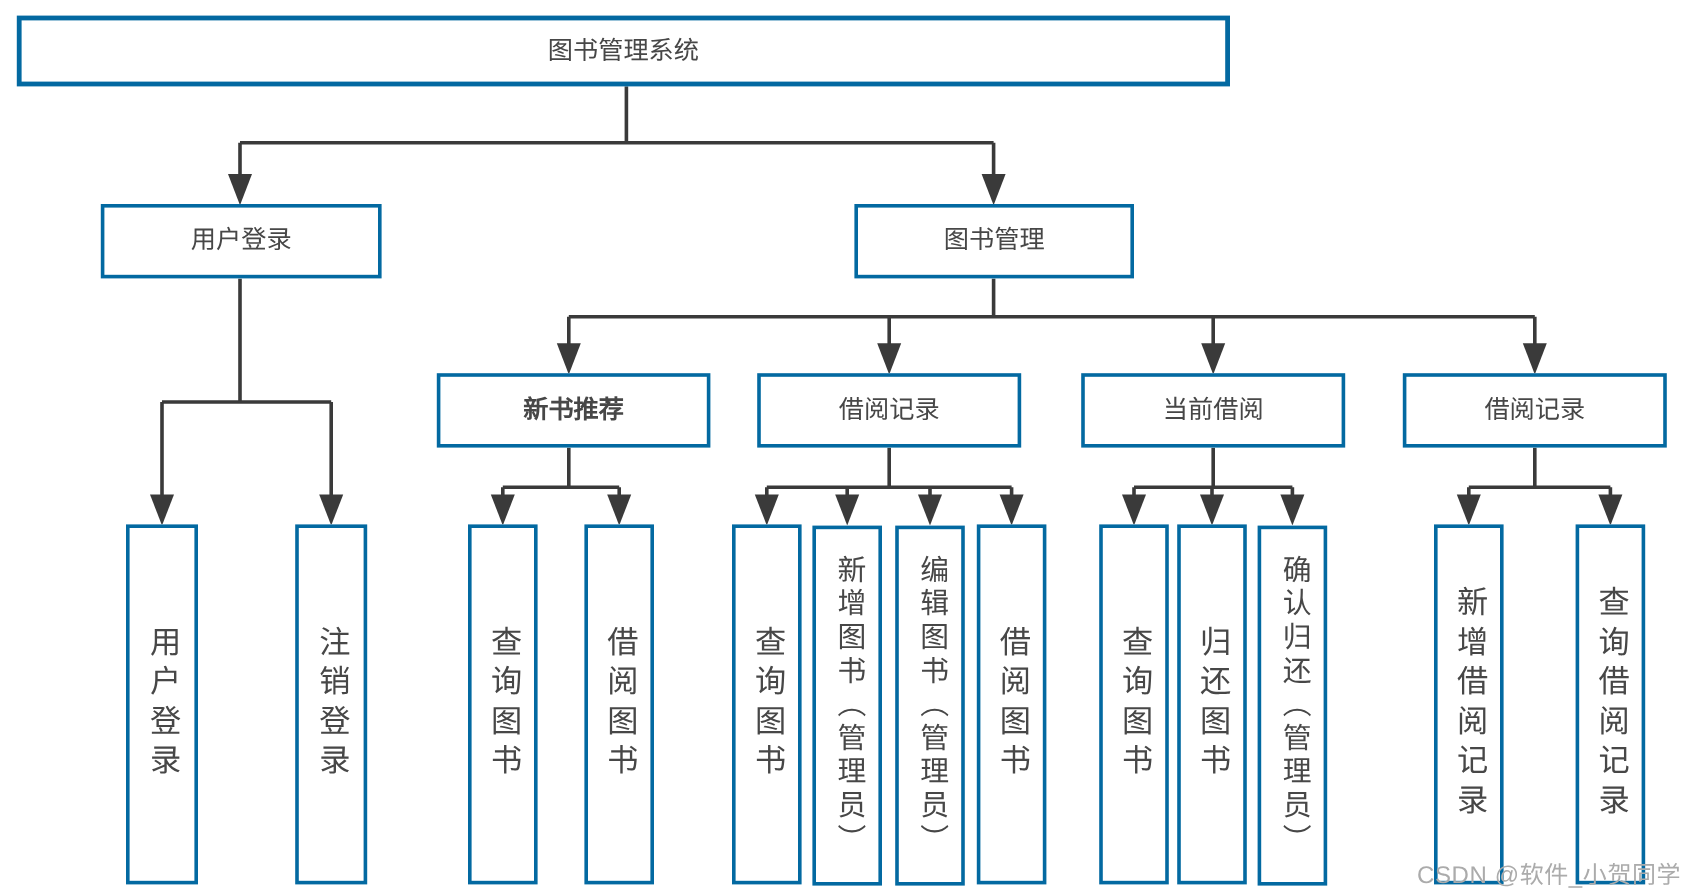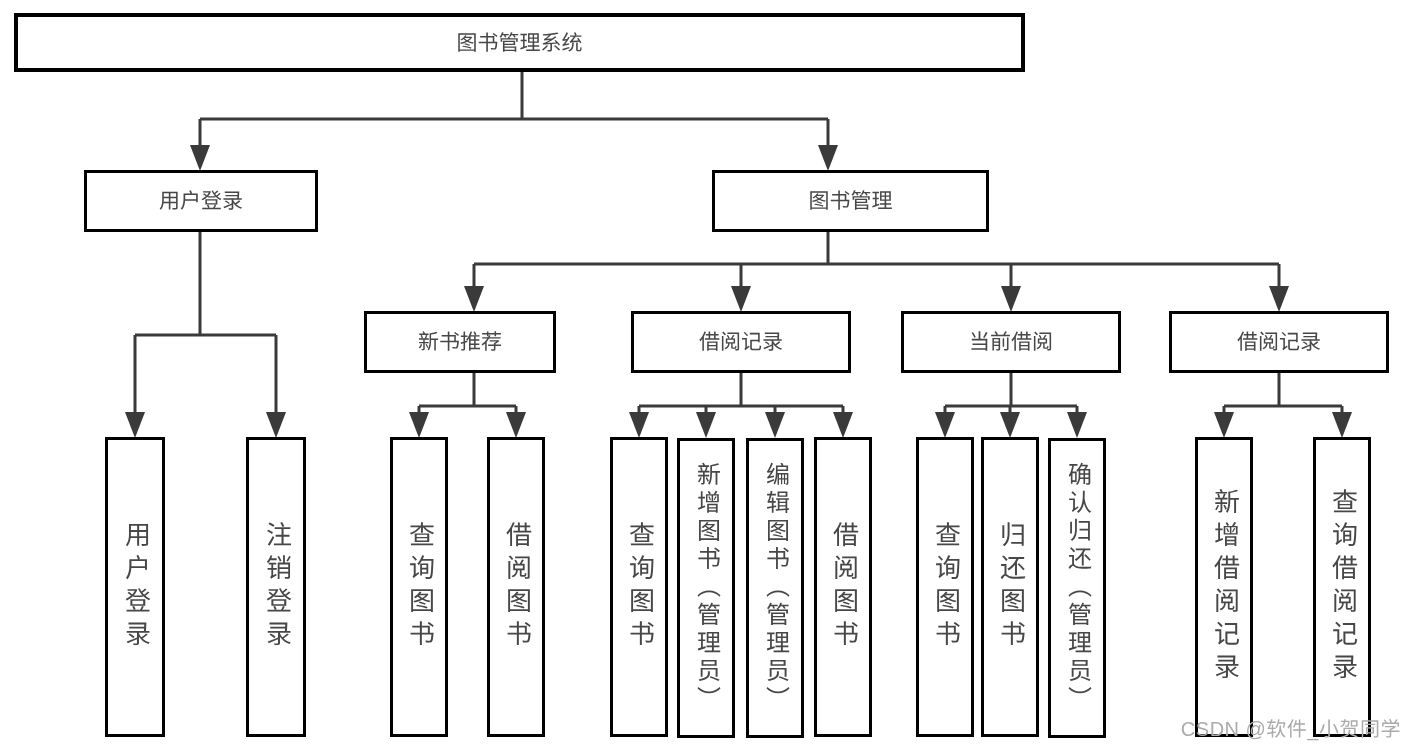--- a/index.html
+++ b/index.html
@@ -8,42 +8,42 @@
     width:1405px;height:747px;
     background:#ffffff;
     font-family:"Liberation Sans","DejaVu Sans",sans-serif;
     overflow:hidden;
   }
   svg.wires{position:absolute;left:0;top:0;width:1405px;height:747px;}
   .node{
     position:absolute;
     box-sizing:border-box;
     background:#ffffff;
-    border:3px solid #000000;
+    border:3px solid #0369a1;
     display:flex;align-items:center;justify-content:center;
     color:#474747;
     font-size:21px;
     line-height:1.2;
     white-space:nowrap;
     z-index:2;
   }
   .root{border-width:4px;font-size:21px;}
   .leaf{
     writing-mode:vertical-rl;
     text-orientation:mixed;
     font-size:26px;
     letter-spacing:7px;
     white-space:normal;
   }
   .leaf.small{font-size:24px;letter-spacing:4px;}
   
   .p-root{left:14px;top:13px;width:1011px;height:59px;}
   .p-b0{left:84px;top:170px;width:234px;height:62px;}
-  .p-b1{left:712px;top:170px;width:277px;height:62px;}
-  .p-g0{left:364px;top:311px;width:192px;height:62px;}
+  .p-b1{left:712px;top:170px;width:233px;height:62px;}
+  .p-g0{left:364px;top:311px;width:228px;height:62px;font-weight:bold;}
   .p-g1{left:631px;top:311px;width:220px;height:62px;}
   .p-g2{left:901px;top:311px;width:220px;height:62px;}
   .p-g3{left:1169px;top:311px;width:220px;height:62px;}
   .p-l0{left:105px;top:437px;width:60px;height:300px;}
   .p-l1{left:246px;top:437px;width:60px;height:300px;}
   .p-l2{left:390px;top:437px;width:58px;height:300px;}
   .p-l3{left:487px;top:437px;width:58px;height:300px;}
   .p-l4{left:610px;top:437px;width:58px;height:300px;}
   .p-l5{left:677px;top:438px;width:58px;height:300px;}
   .p-l6{left:746px;top:438px;width:58px;height:300px;}

